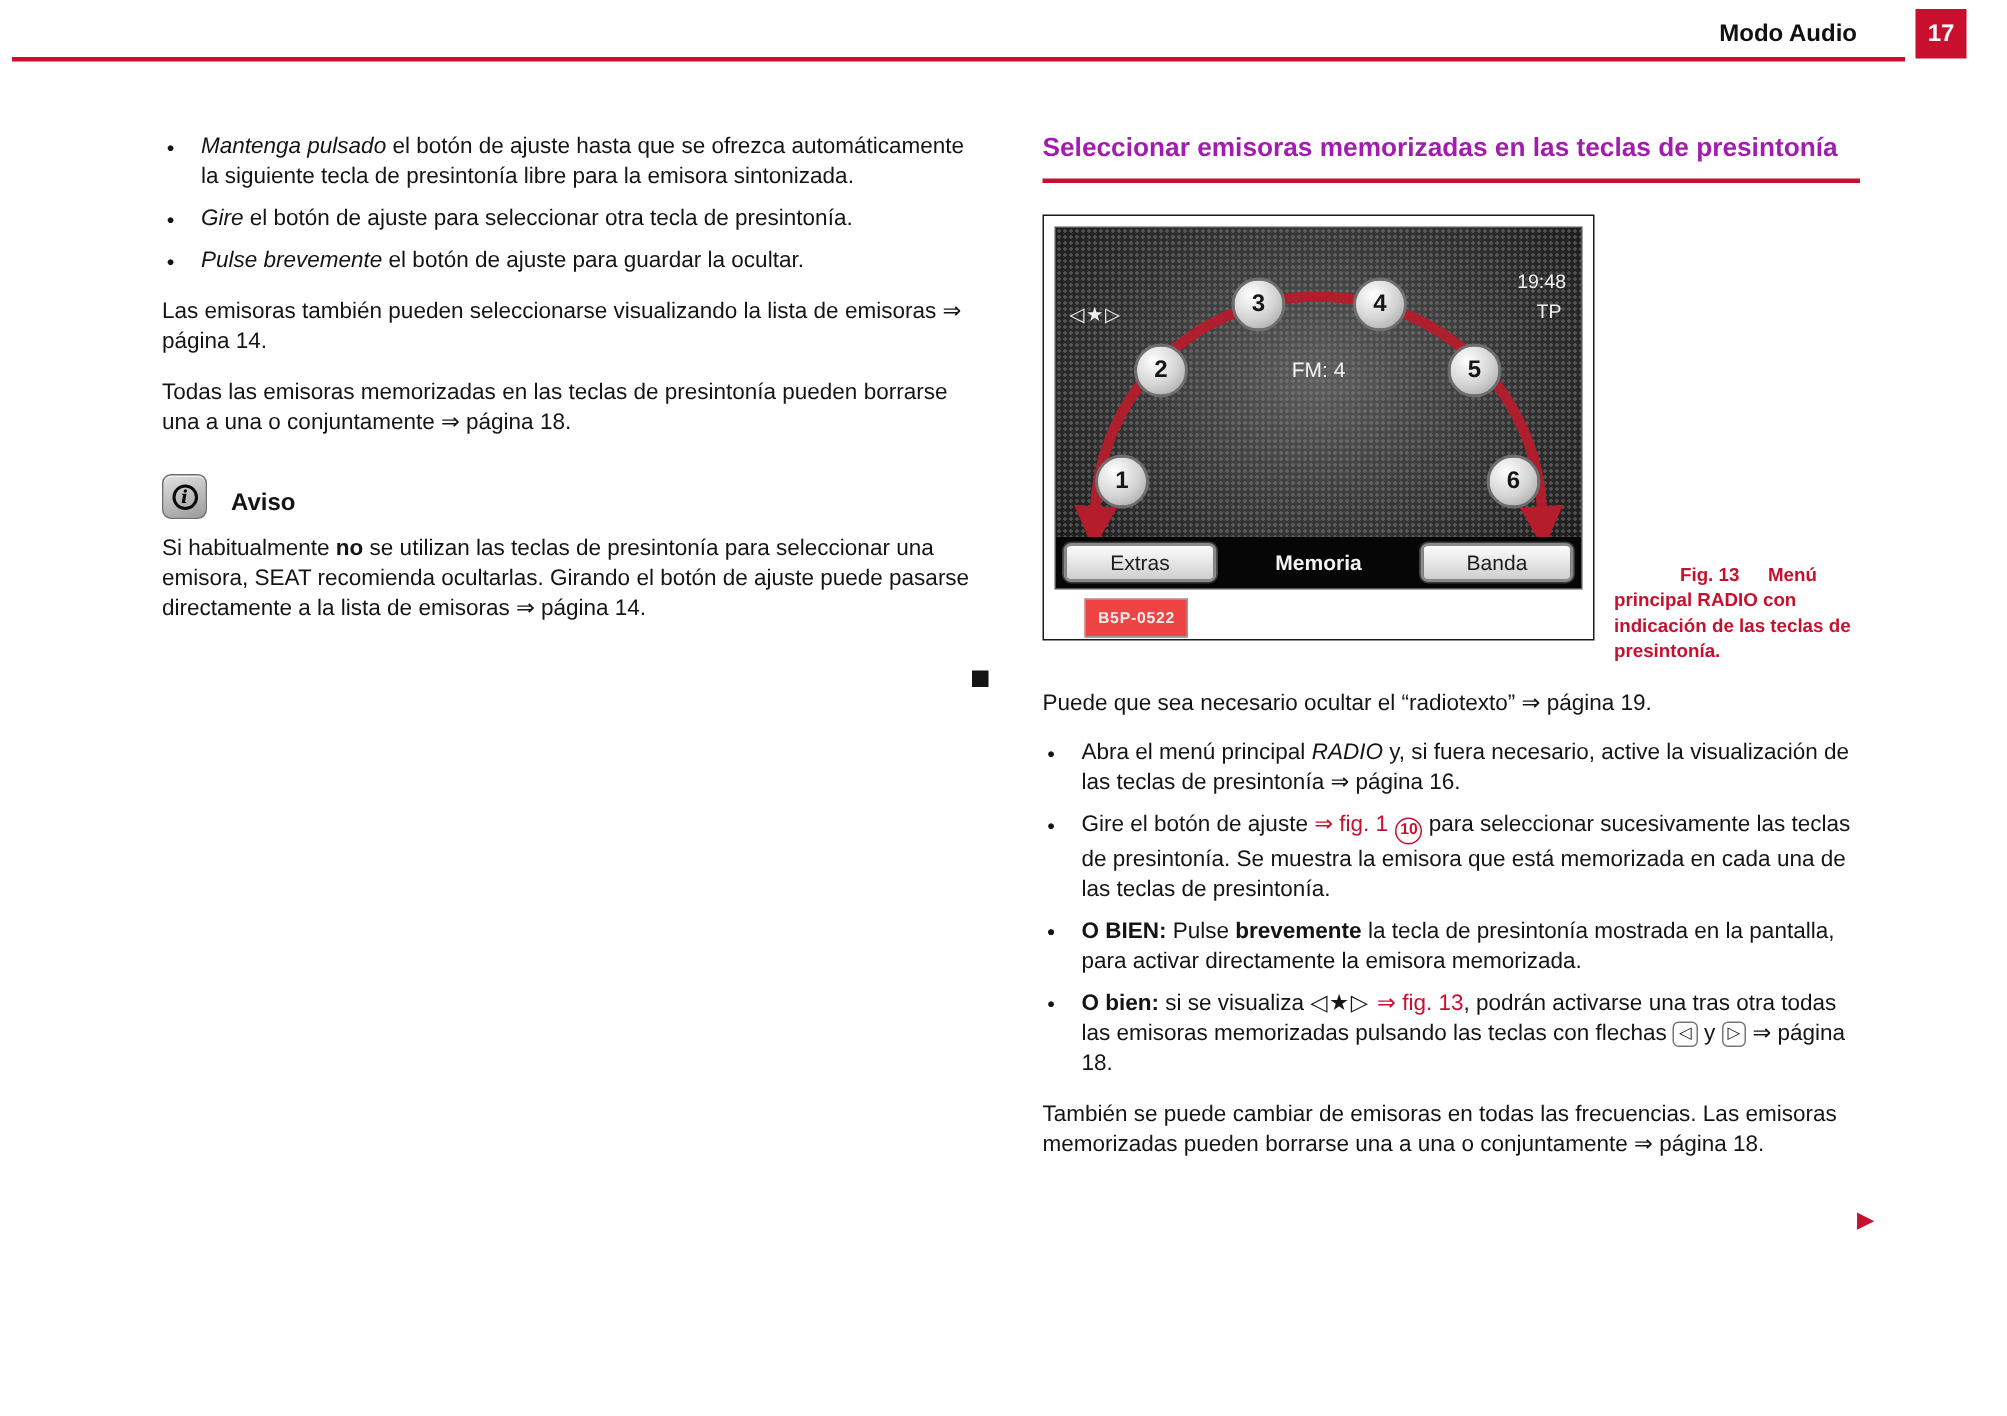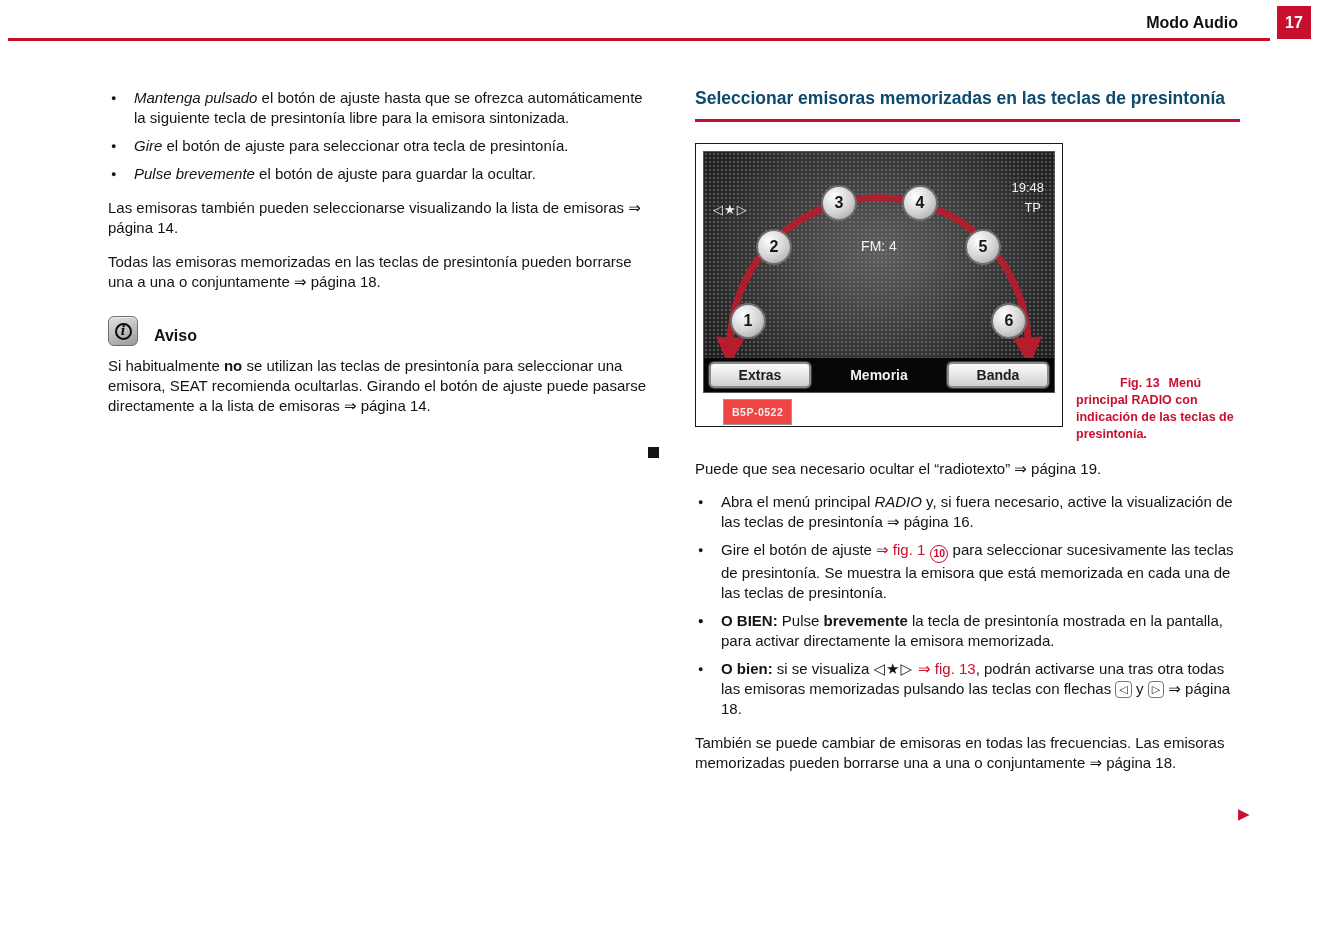--- a/index.html
+++ b/index.html
@@ -37,21 +37,21 @@
                  display:flex; align-items:center; justify-content:center; box-shadow:inset 0 1px 0 #f2f2f2; }
   .info-ring { width:17px; height:17px; border:2px solid #0a0a0a; border-radius:50%;
                display:flex; align-items:center; justify-content:center;
                font-family:"DejaVu Serif", serif; font-style:italic; font-weight:bold; font-size:12px; color:#0a0a0a; }
   .notice-title { font-weight:bold; font-size:16px; }
 
   .end-square { position:absolute; left:648px; top:447px; width:11px; height:11px; background:#141414; }
   .continue-arrow { position:absolute; left:1238px; top:806px; color:#c8102e; font-size:15px; line-height:15px; }
 
   
-  .section-heading { color:#0c4a6e; font-weight:bold; font-size:17.5px; line-height:24px; margin:0 0 9px 0; }
+  .section-heading { color:#a21caf; font-weight:bold; font-size:17.5px; line-height:24px; margin:0 0 9px 0; }
   .heading-rule { height:3px; background:#c8102e; margin-bottom:21px; }
 
   .fig-row { position:relative; height:300px; margin-bottom:16px; }
   .figure  { position:absolute; left:0; top:0; width:368px; background:#fff; border:1px solid #1a1a1a; padding:7px; }
   .screen  { position:relative; height:242px; border:1px solid #555; overflow:hidden;
              background-image: radial-gradient(circle, rgba(140,140,140,.45) 1px, rgba(0,0,0,0) 1.3px),
                                radial-gradient(ellipse at 50% 42%, #5d5d5d 0%, #3a3a3a 45%, #141414 100%);
              background-size:4px 4px, 100% 100%; }
   .arc-svg { position:absolute; inset:0; width:100%; height:100%; }
 
@@ -69,30 +69,30 @@
   .p2 { left:52px;  top:77px;  }
   .p3 { left:117px; top:33px;  }
   .p4 { left:198px; top:33px;  }
   .p5 { left:261px; top:77px;  }
   .p6 { left:287px; top:151px; }
 
   .btn-bar { position:absolute; left:0; right:0; bottom:0; height:34px; background:#060606;
              display:flex; align-items:center; justify-content:space-between; padding:0 5px; }
   .btn-light { height:26px; width:102px; display:flex; align-items:center; justify-content:center;
                background:linear-gradient(#fdfdfd,#cfcfcf); border:2px solid #8a8a8a; border-radius:5px;
-               box-shadow:0 0 0 1px #3a3a3a; font-weight:bold; font-size:14px; color:#1c1c1c;text-align:center; }
+               box-shadow:0 0 0 1px #3a3a3a; font-weight:normal; font-size:14px; color:#1c1c1c;text-align:center; }
   .btn-dark  { color:#f2f2f2; font-weight:bold; font-size:14px; }
 
   .code-row { margin-top:6px; height:20px; }
   .code-box { display:inline-block; background:#ef4444; color:#efefef; border:1px solid #9a9a9a;
               font-size:10.5px; letter-spacing:.5px; padding:2px 8px; font-weight:bold;margin-left:20px; }
 
   .caption { position:absolute; left:381px; top:232px; width:164px;
              color:#c8102e; font-weight:bold; font-size:12.5px; line-height:17px; }
-  .caption .fig-label { margin-right:9px;padding-left:44px; }
+  .caption .fig-label { margin-right:19px;padding-left:44px; }
 
   .callout { display:inline-block; width:18px; height:18px; border:1.5px solid #c8102e; border-radius:50%;
              color:#c8102e; font-size:10.5px; line-height:15px; text-align:center; font-weight:bold;
              vertical-align:-2px; }
   .key { display:inline-block; border:1px solid #777; border-radius:4px; background:#fff;
          font-size:11px; line-height:13px; padding:1px 3px; vertical-align:1px; }
   .sym { letter-spacing:1px; }
 </style>
 </head>
 <body>

